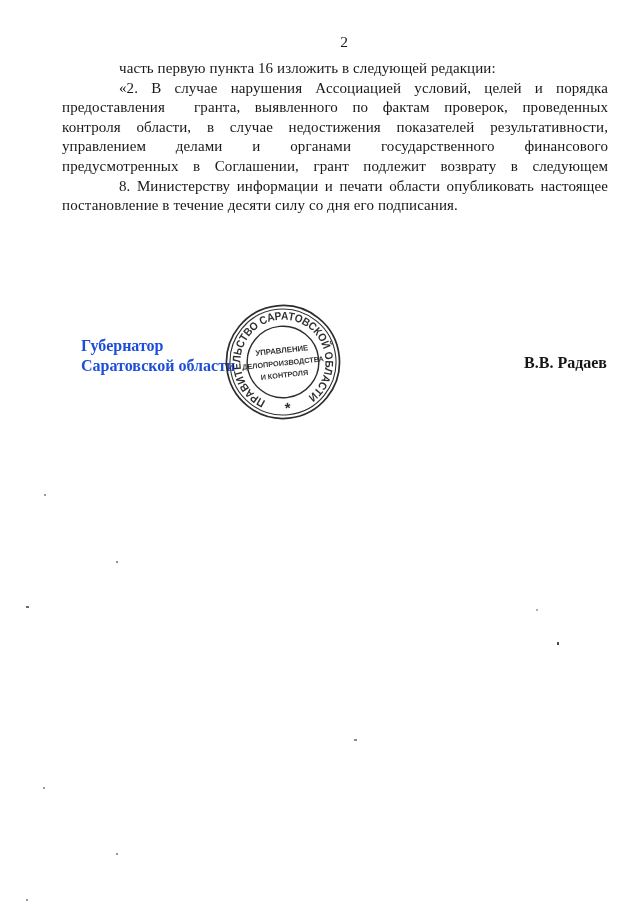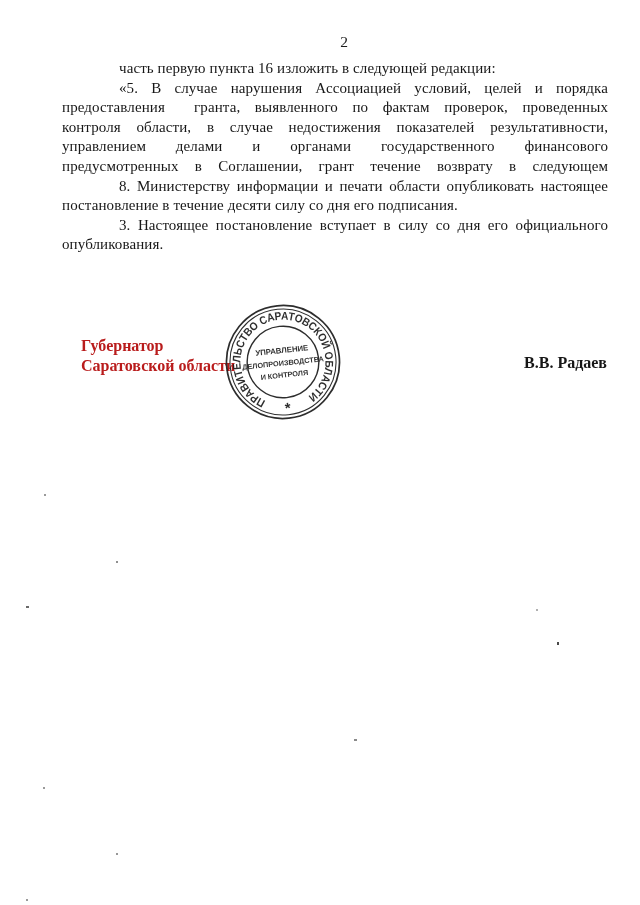--- a/index.html
+++ b/index.html
@@ -37,21 +37,21 @@
     text-align: left;
   }
   .line.jl { text-align: justify; text-align-last: justify; }
   .line.first { text-indent: 57px; }
   .signature-block {
     position: absolute;
     top: 336px; left: 81px;
     font-weight: bold;
     font-size: 16px;
     line-height: 20px;
-    color: #b91c1c;
+    color: #1d4ed8;
   }
   .signature-name {
     position: absolute;
     top: 354px; right: 33px;
     font-weight: bold;
     font-size: 16px;
     color: #161616;
   }
   .stamp {
     position: absolute;
@@ -76,33 +76,29 @@
 
 <div class="page">
 
   <div class="page-number">2</div>
 
   <div class="body-text">
       <div class="para">
         <div class="line first">часть первую пункта 16 изложить в следующей редакции:</div>
       </div>
       <div class="para">
-        <div class="line first jl">«5. В случае нарушения Ассоциацией условий, целей и порядка</div>
+        <div class="line first jl">«2. В случае нарушения Ассоциацией условий, целей и порядка</div>
         <div class="line jl">предоставления &nbsp;гранта, выявленного по фактам проверок, проведенных</div>
         <div class="line jl">контроля области, в случае недостижения показателей результативности,</div>
         <div class="line jl">управлением делами и органами государственного финансового</div>
-        <div class="line jl">предусмотренных в Соглашении, грант течение возврату в следующем</div>
+        <div class="line jl">предусмотренных в Соглашении, грант подлежит возврату в следующем</div>
       </div>
       <div class="para">
         <div class="line first jl">8. Министерству информации и печати области опубликовать настоящее</div>
         <div class="line">постановление в течение десяти силу со дня его подписания.</div>
-      </div>
-      <div class="para">
-        <div class="line first jl">3. Настоящее постановление вступает в силу со дня его официального</div>
-        <div class="line">опубликования.</div>
       </div>
     </div>
 
   <div class="signature-block">
     <div>Губернатор</div>
     <div>Саратовской области</div>
   </div>
 
   <div class="signature-name">В.В. Радаев</div>
 

